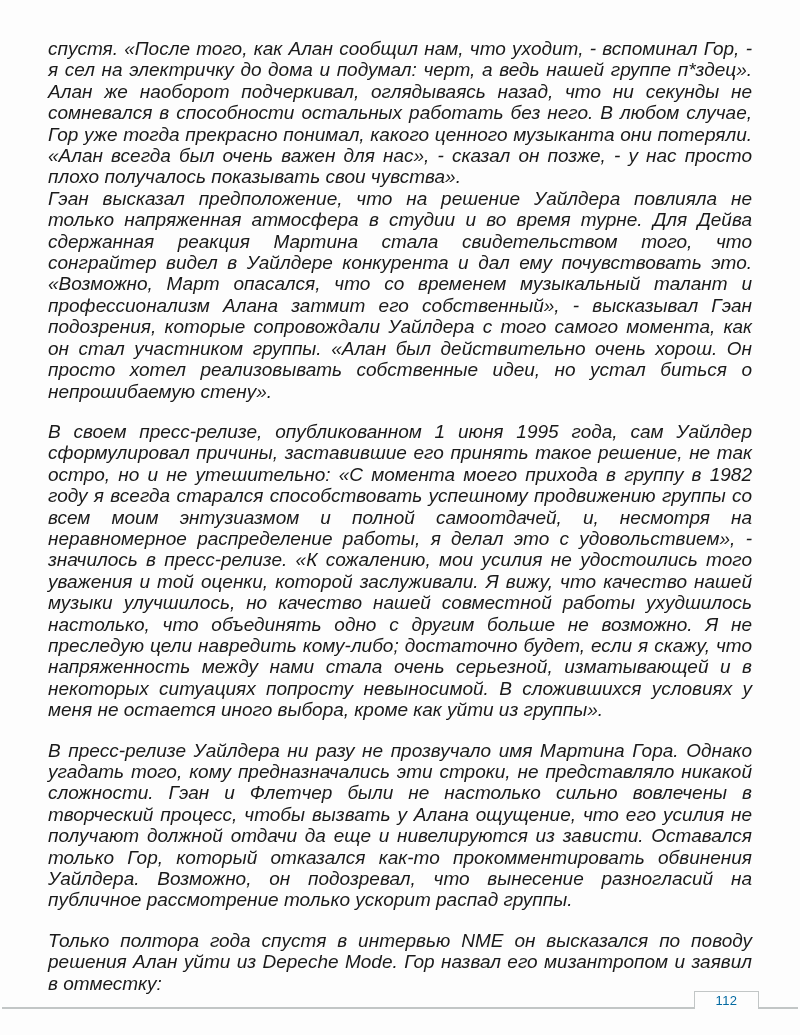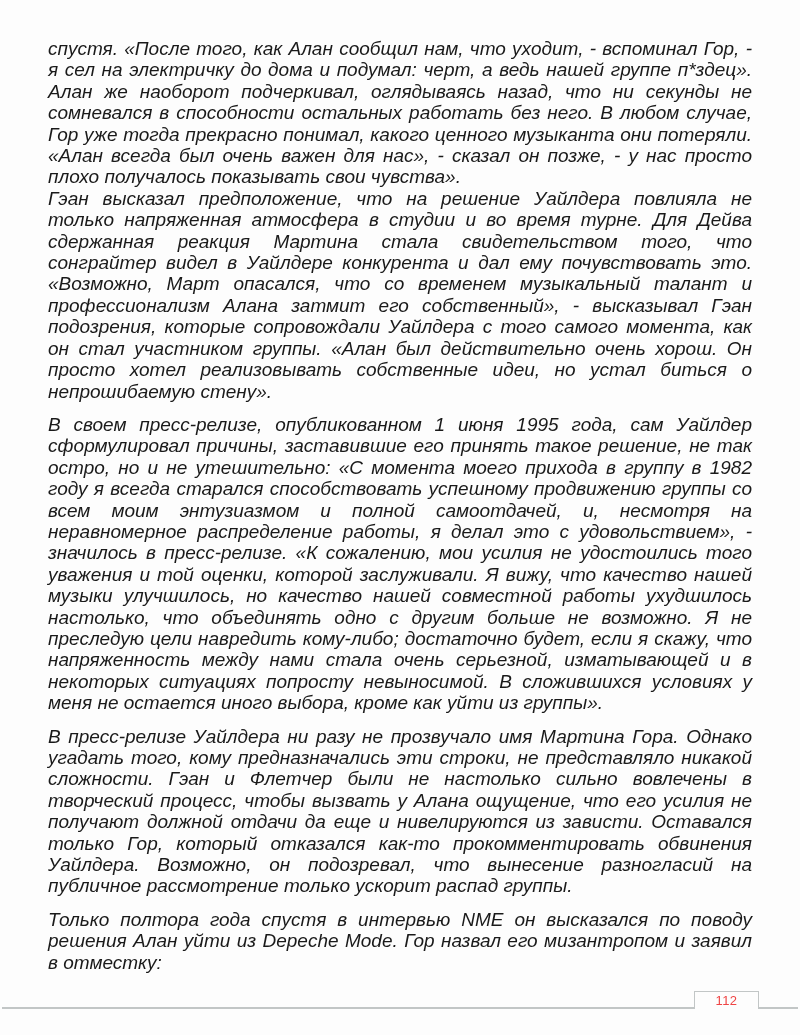--- a/index.html
+++ b/index.html
@@ -25,21 +25,21 @@
     line-height: 21.4px;
     text-align: justify;
     text-justify: inter-word;
     font-style: italic;
   }
   .para {
     margin: 0;
     padding: 0;
   }
   .para.gap {
-    margin-top: 12px;
+    margin-top: 19px;
   }
   .footer-line {
     position: absolute;
     left: 2px;
     right: 2px;
     top: 1007px;
     height: 2px;
     background: #c2c6c6;
     z-index: 1;
   }
@@ -52,21 +52,21 @@
     box-sizing: border-box;
     background: #fdfdfd;
     border: 1.5px solid #c2c6c6;
     border-bottom: none;
     z-index: 2;
     display: flex;
     align-items: center;
     justify-content: center;
   }
   .page-tab span {
-    color: #ef4444;
+    color: #0369a1;
     font-size: 13px;
     line-height: 13px;
     letter-spacing: 0.5px;
   }
 </style>
 </head>
 <body>
 
 <div class="page">
 

